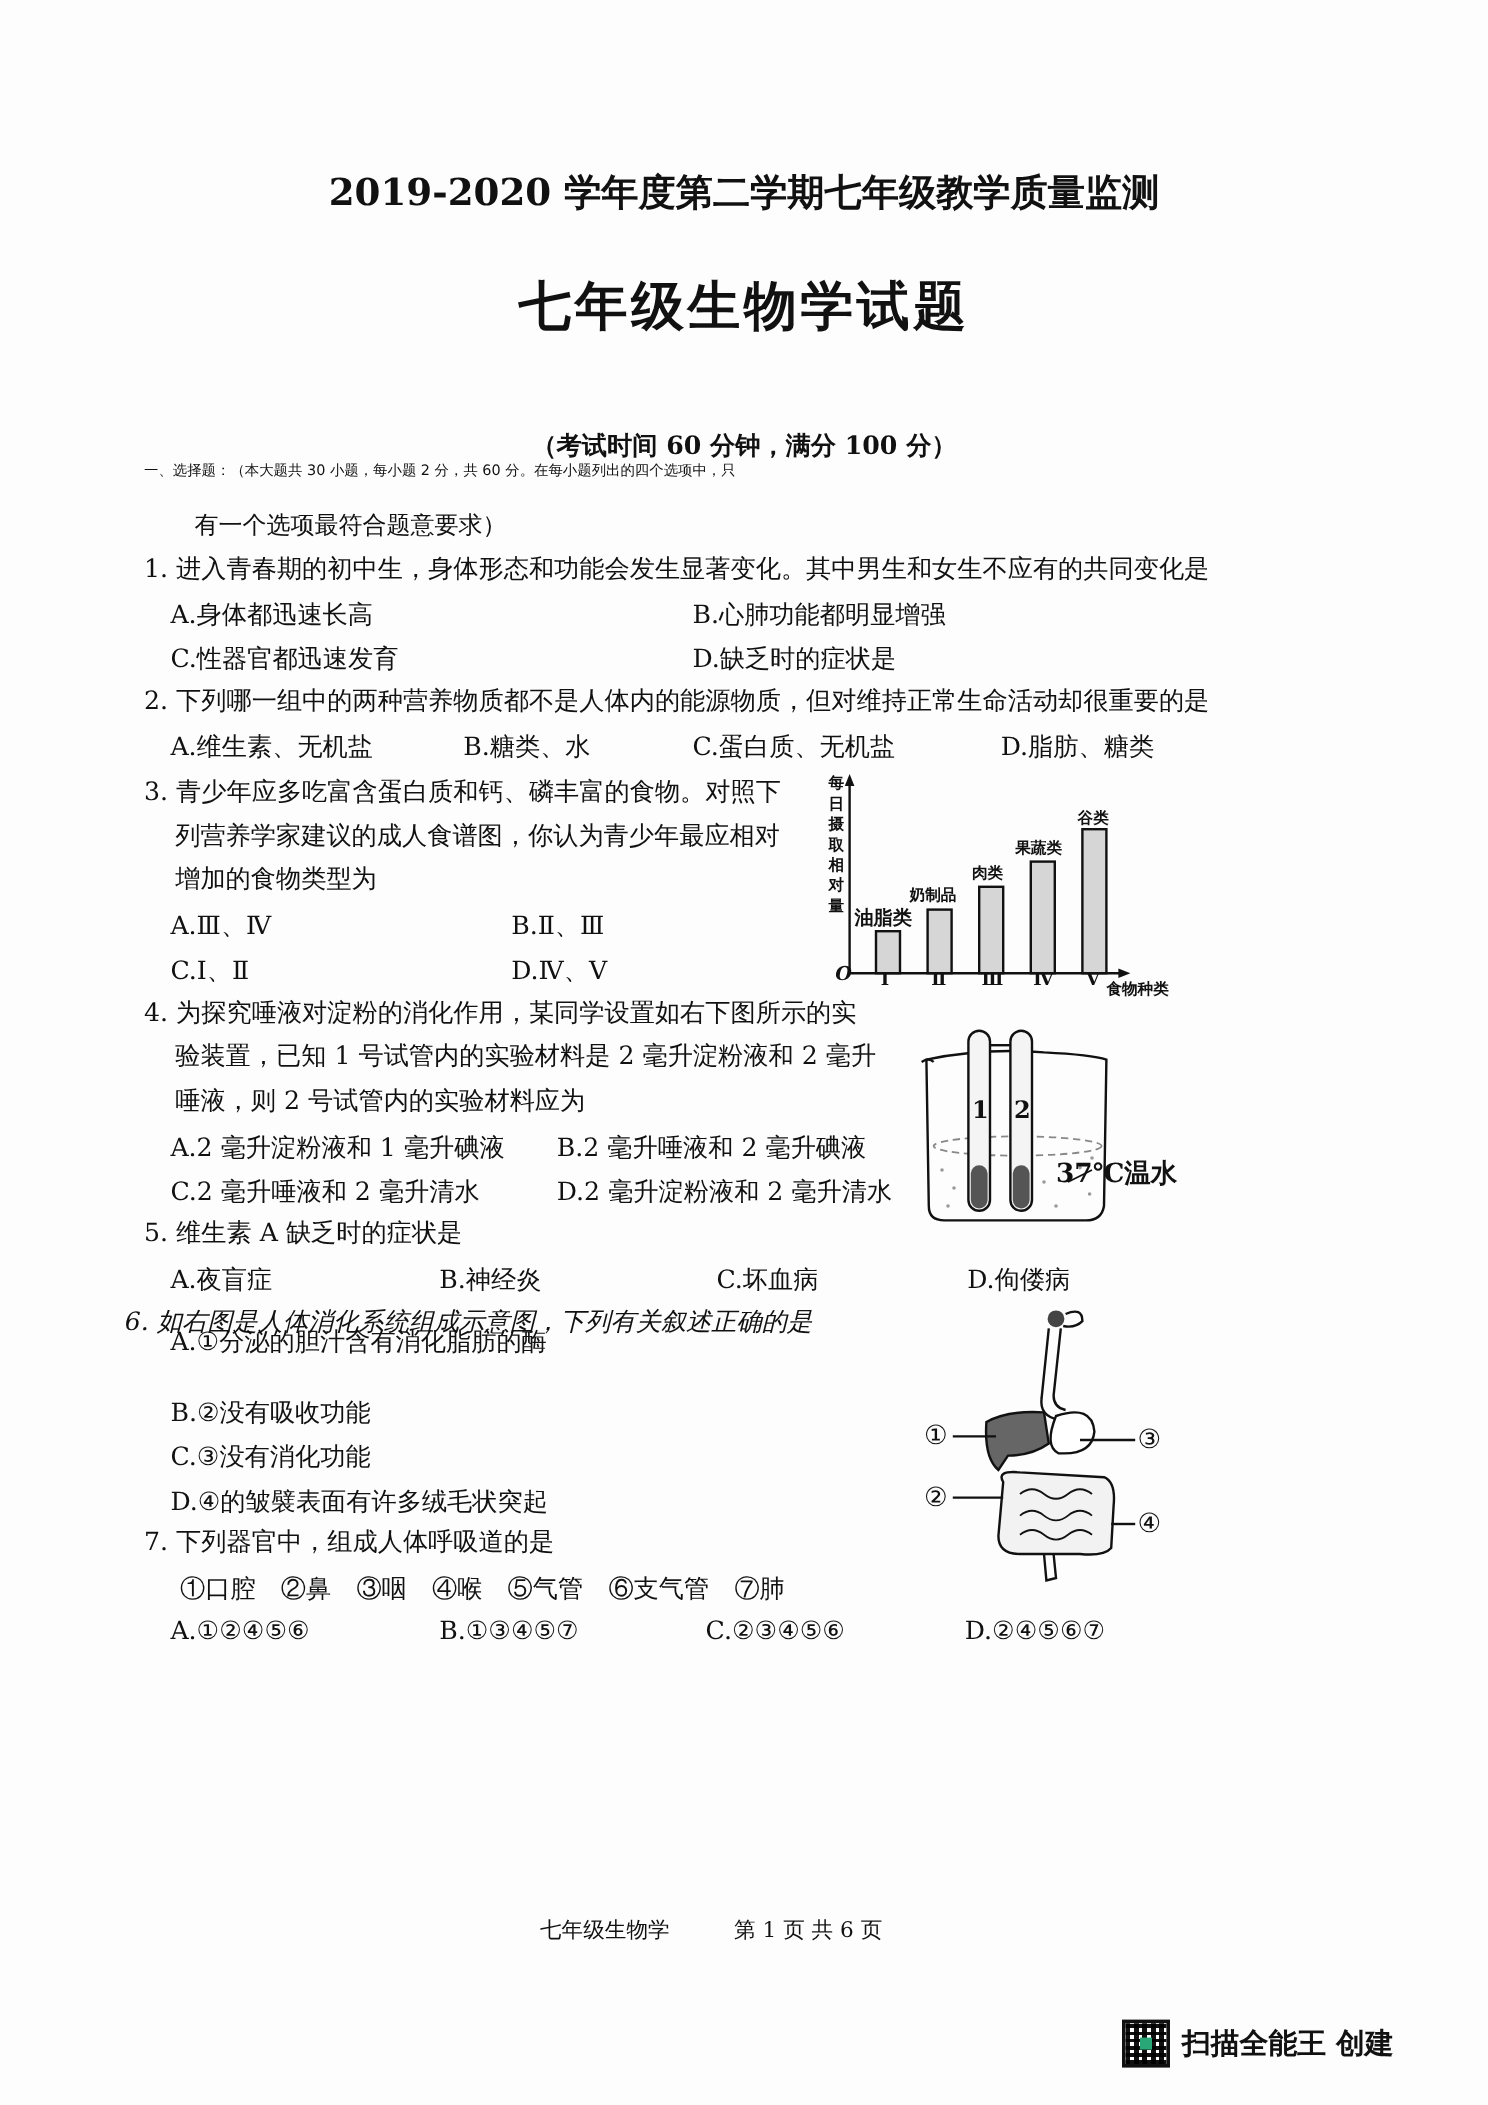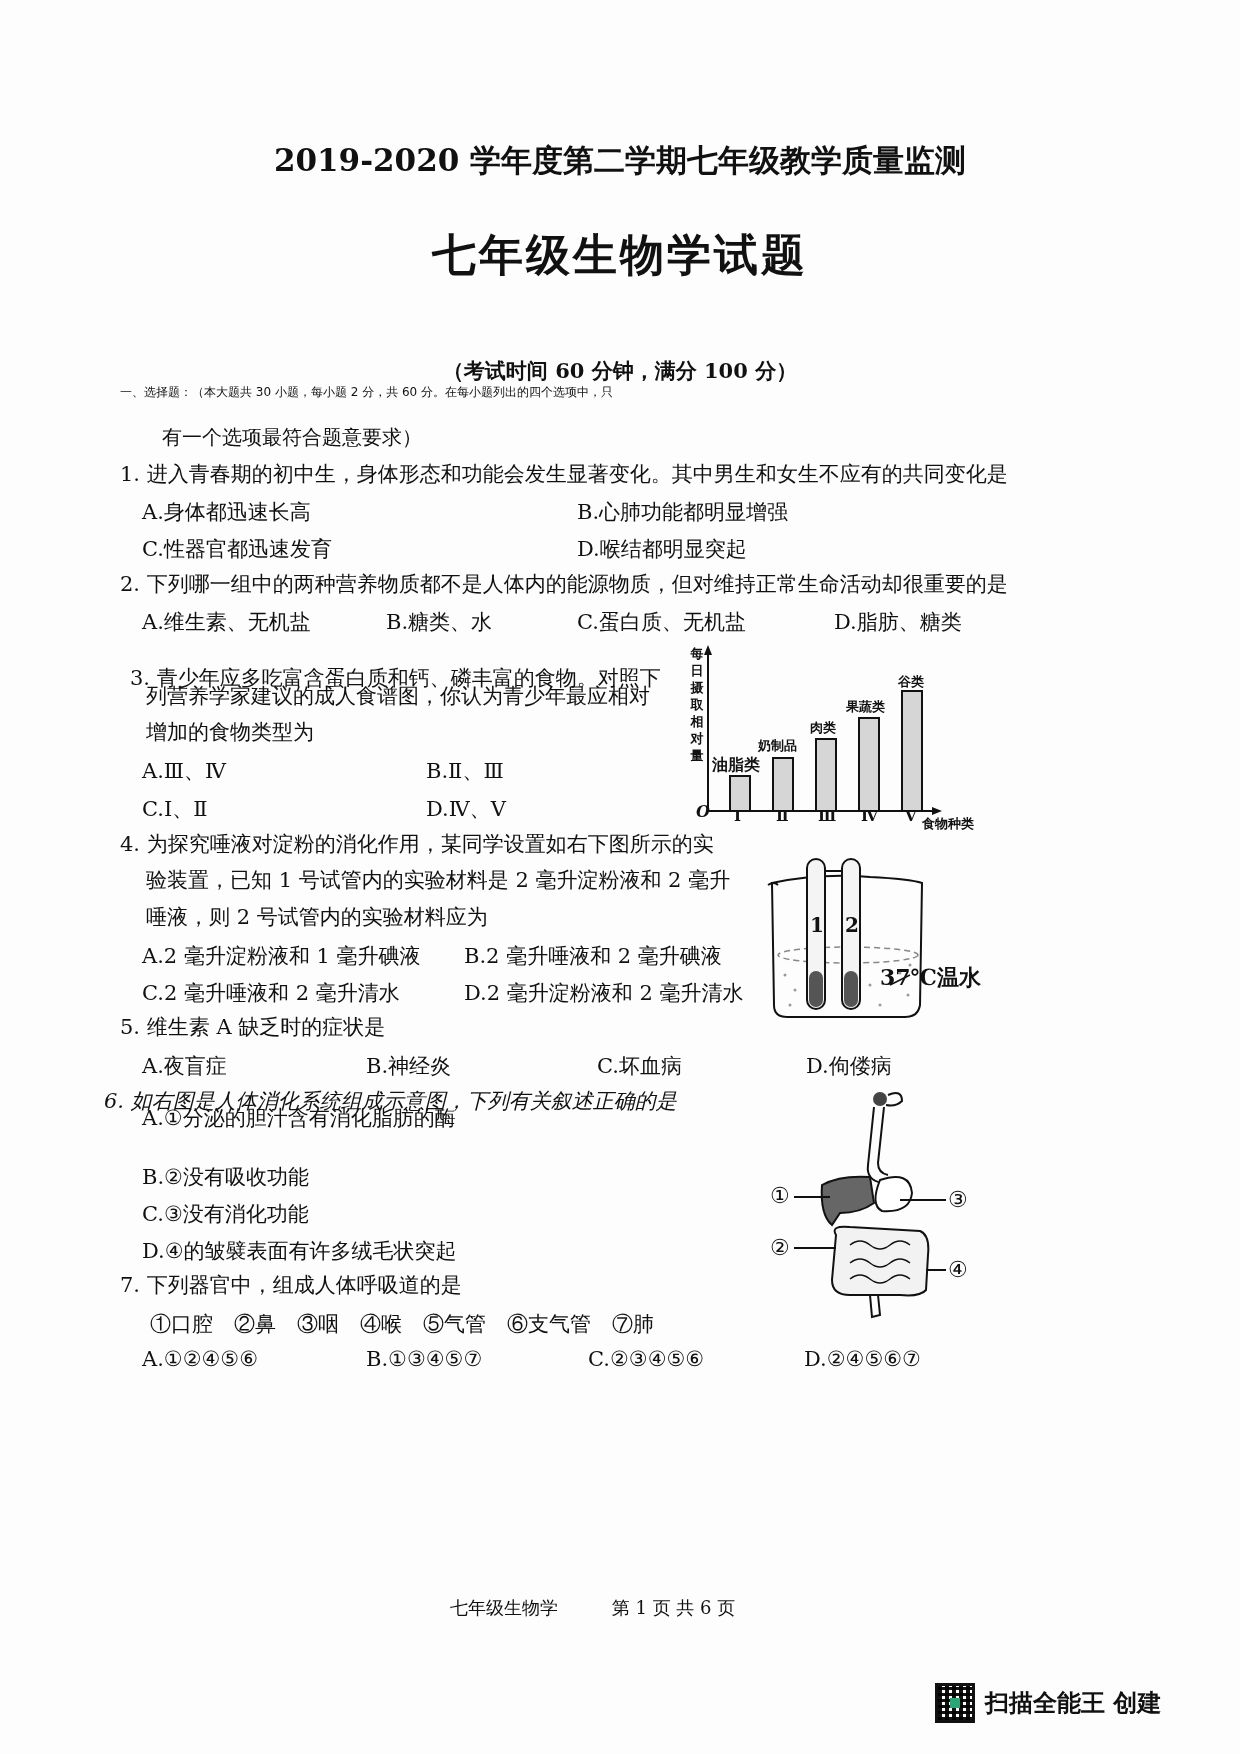--- a/index.html
+++ b/index.html
@@ -34,32 +34,32 @@
 <div class="abs line" style="top:385px; left:120px; font-family:'DejaVu Sans',sans-serif; font-size:12px;">一、选择题：（本大题共 30 小题，每小题 2 分，共 60 分。在每小题列出的四个选项中，只</div>
 <div class="abs line" style="top:425px; left:162px; font-family:'DejaVu Sans',sans-serif; font-size:20px;">有一个选项最符合题意要求）</div>
 
 <div class="abs line" style="top:462px; left:120px;">
   <span>1.</span>
   <span>进入青春期的初中生，身体形态和功能会发生显著变化。其中男生和女生不应有的共同变化是</span>
 </div>
 <div class="abs opt" style="top:498px; left:142px;">A.身体都迅速长高</div>
 <div class="abs opt" style="top:498px; left:577px;">B.心肺功能都明显增强</div>
 <div class="abs opt" style="top:535px; left:142px;">C.性器官都迅速发育</div>
-<div class="abs opt" style="top:535px; left:577px;">D.喉结都明显突起</div>
+<div class="abs opt" style="top:535px; left:577px;">D.缺乏时的症状是</div>
 
 <div class="abs line" style="top:572px; left:120px;">
   <span>2.</span>
   <span>下列哪一组中的两种营养物质都不是人体内的能源物质，但对维持正常生命活动却很重要的是</span>
 </div>
 <div class="abs opt" style="top:608px; left:142px;">A.维生素、无机盐</div>
 <div class="abs opt" style="top:608px; left:386px;">B.糖类、水</div>
 <div class="abs opt" style="top:608px; left:577px;">C.蛋白质、无机盐</div>
 <div class="abs opt" style="top:608px; left:834px;">D.脂肪、糖类</div>
 
-<div class="abs line" style="top:666px; left:120px;margin-left:10px;">
+<div class="abs line" style="top:648px; left:120px;">
   <span>3.</span>
   <span>青少年应多吃富含蛋白质和钙、磷丰富的食物。对照下</span>
 </div>
 <div class="abs line" style="top:684px; left:146px;">列营养学家建议的成人食谱图，你认为青少年最应相对</div>
 <div class="abs line" style="top:720px; left:146px;">增加的食物类型为</div>
 <div class="abs opt" style="top:757px; left:142px;">A.Ⅲ、Ⅳ</div>
 <div class="abs opt" style="top:757px; left:426px;">B.Ⅱ、Ⅲ</div>
 <div class="abs opt" style="top:795px; left:142px;">C.Ⅰ、Ⅱ</div>
 <div class="abs opt" style="top:795px; left:426px;">D.Ⅳ、Ⅴ</div>
 

